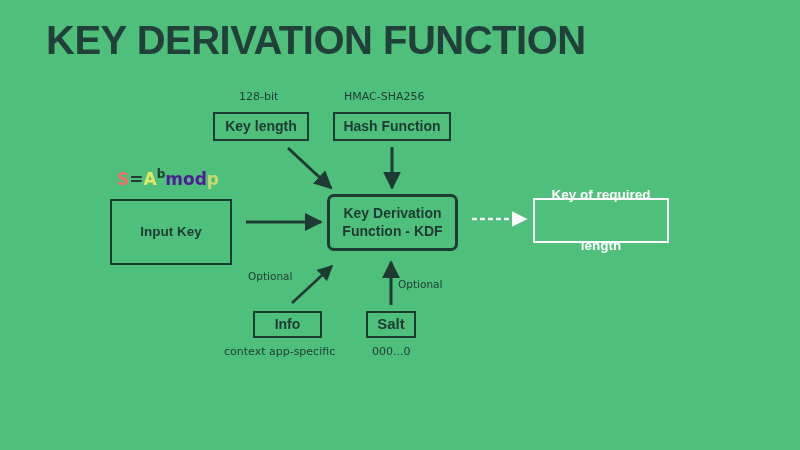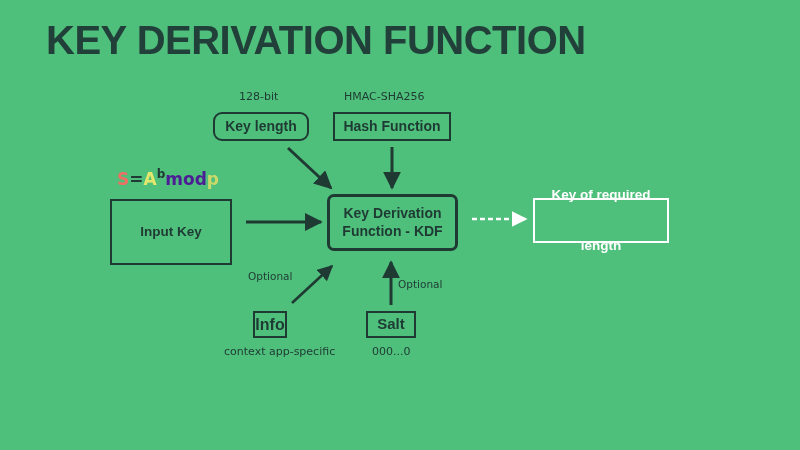--- a/index.html
+++ b/index.html
@@ -47,21 +47,20 @@
     background: transparent;
     font-weight: bold;
     line-height: 1.25;
   }
   .box .ln { display: block; }
 
   #box-keylength {
     left: 213px; top: 112px;
     width: 96px; height: 29px;
     font-size: 14px;
-    border-radius: 9px;
   }
   #box-hashfn {
     left: 333px; top: 112px;
     width: 118px; height: 29px;
     font-size: 14px;
   }
   #box-ikm {
     left: 110px; top: 199px;
     width: 122px; height: 66px;
     font-size: 13.5px;
@@ -77,22 +76,22 @@
     left: 533px; top: 198px;
     width: 136px; height: 45px;
     font-size: 13.5px;
     color: #ffffff;
     border-color: #ffffff;
     border-width: 2px;
     gap: 34px;
   }
   #box-info {
     left: 253px; top: 311px;
-    width: 34px; height: 27px;
-    font-size: 16px;
+    width: 69px; height: 27px;
+    font-size: 14px;
   }
   #box-salt {
     left: 366px; top: 311px;
     width: 50px; height: 27px;
     font-size: 15px;
   }
 
   
   .caption {
     position: absolute;

